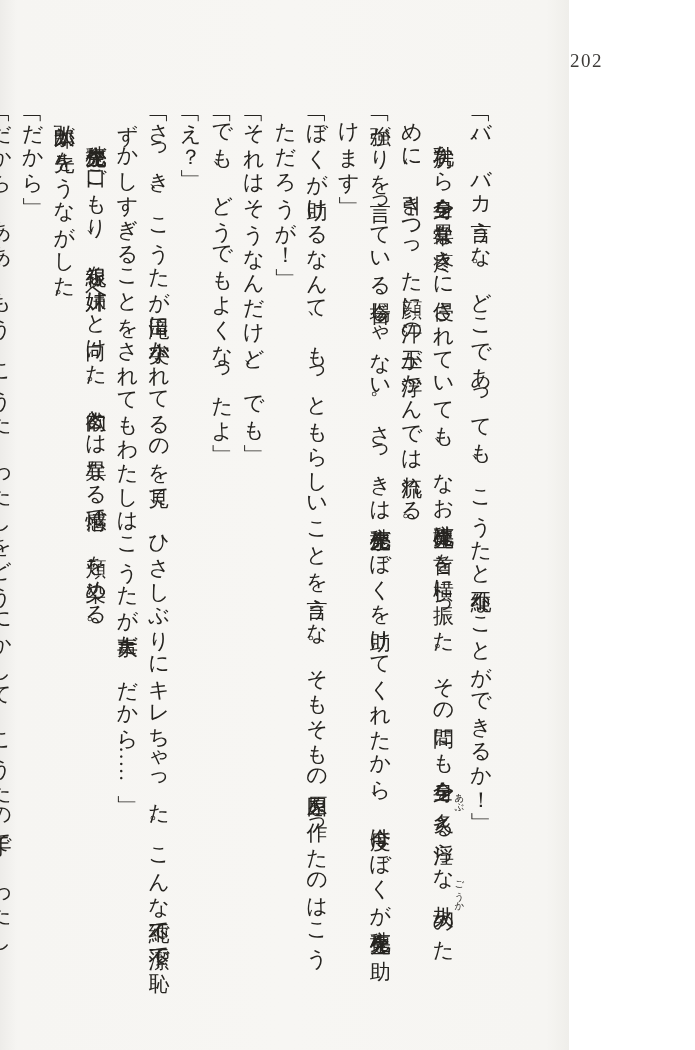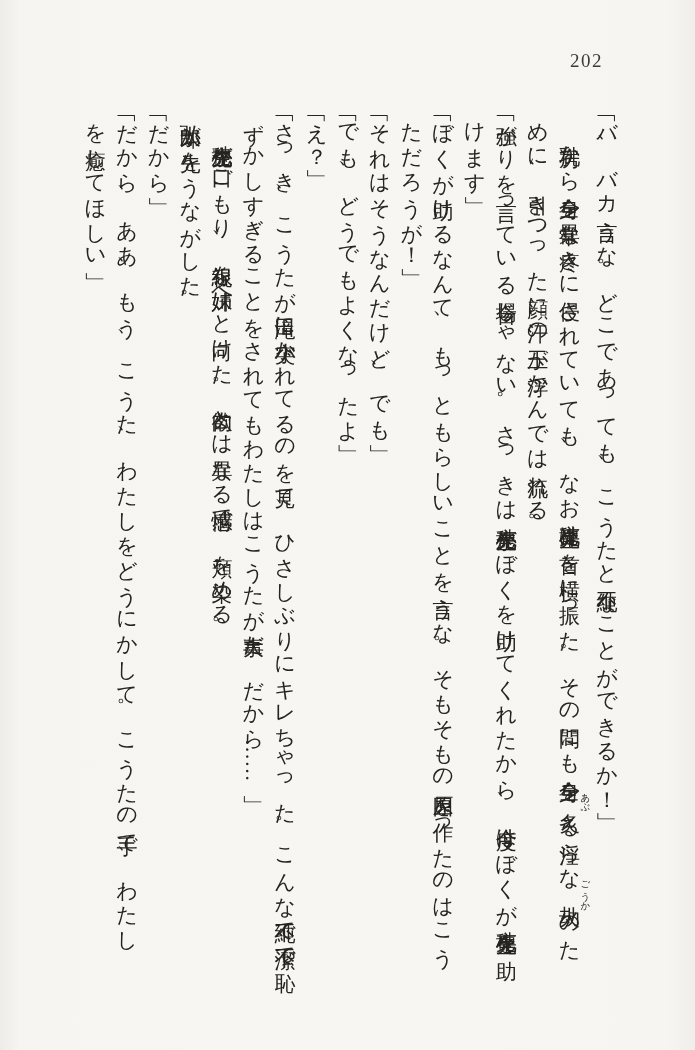--- a/index.html
+++ b/index.html
@@ -4,21 +4,21 @@
 <style>
   html, body {
     margin: 0;
     padding: 0;
     width: 695px;
     height: 1050px;
     overflow: hidden;
   }
   .page {
     position: relative;
-    width: 695px;
+    width: 569px;
     height: 1050px;
     background: var(--page-bg, #f6f5f2);
     background-image: linear-gradient(90deg,
       #edecE9 0%, #f6f5f2 3%, #f7f6f3 50%, #f6f5f2 96%, #efeeea 100%);
     font-family: "Liberation Serif", "DejaVu Serif", serif;
     color: var(--ink, #262420);
   }
   .page-number {
     position: absolute;
     top: 50px;

